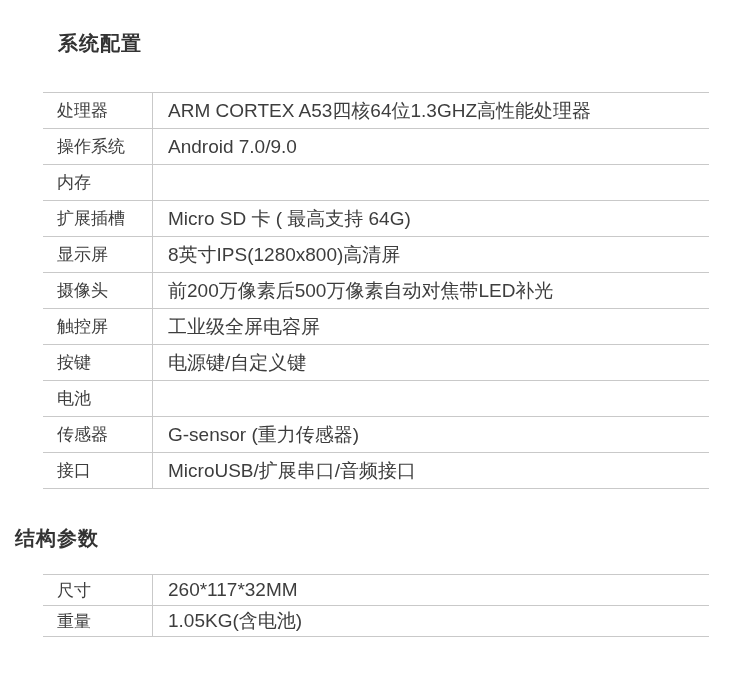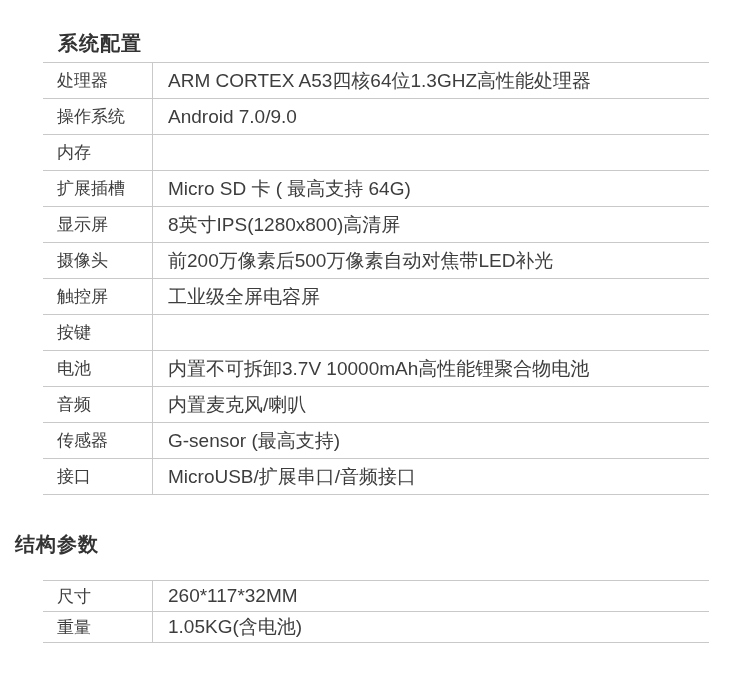--- a/index.html
+++ b/index.html
@@ -25,21 +25,21 @@
     color:var(--title);
   }
   .title-first{margin-top:24px;}
   .title-second{margin-top:30px;margin-left:15px;}
   .spec-table{
     margin-left:43px;
     width:666px;
     border-top:1px solid var(--line);
     box-sizing:border-box;
   }
-  .table-first{}
+  .table-first{margin-top:30px;}
   .table-second{margin-top:17px;text-align:right;}
   .spec-row{
     display:flex;
     align-items:stretch;
     height:36px;
     box-sizing:border-box;
     border-bottom:1px solid var(--line);
   }
   .table-second .spec-row{height:31px;}
   .spec-label{
@@ -93,32 +93,28 @@
         <div class="spec-row">
           <div class="spec-label">摄像头</div>
           <div class="spec-value">前200万像素后500万像素自动对焦带LED补光</div>
         </div>
         <div class="spec-row">
           <div class="spec-label">触控屏</div>
           <div class="spec-value">工业级全屏电容屏</div>
         </div>
         <div class="spec-row">
           <div class="spec-label">按键</div>
+          <div class="spec-value">电源键/自定义键</div>
         </div>
         <div class="spec-row">
           <div class="spec-label">电池</div>
-          <div class="spec-value">内置不可拆卸3.7V 10000mAh高性能锂聚合物电池</div>
-        </div>
-        <div class="spec-row">
-          <div class="spec-label">音频</div>
-          <div class="spec-value">内置麦克风/喇叭</div>
         </div>
         <div class="spec-row">
           <div class="spec-label">传感器</div>
-          <div class="spec-value">G-sensor (最高支持)</div>
+          <div class="spec-value">G-sensor (重力传感器)</div>
         </div>
         <div class="spec-row">
           <div class="spec-label">接口</div>
           <div class="spec-value">MicroUSB/扩展串口/音频接口</div>
         </div>
       </div>
   </section>
 
   <section>
     <h1 class="section-title title-second">结构参数</h1>

